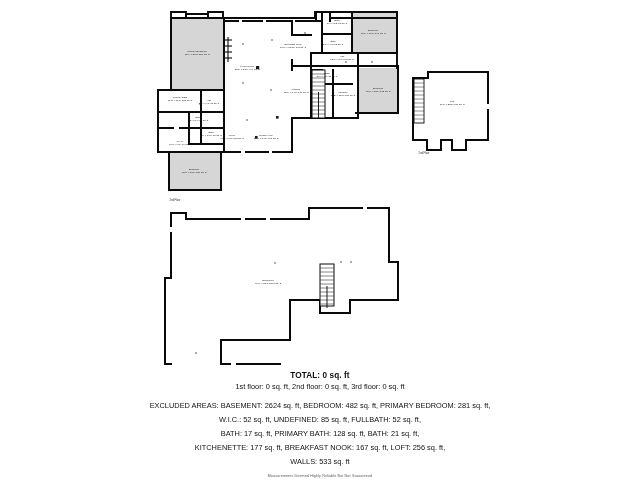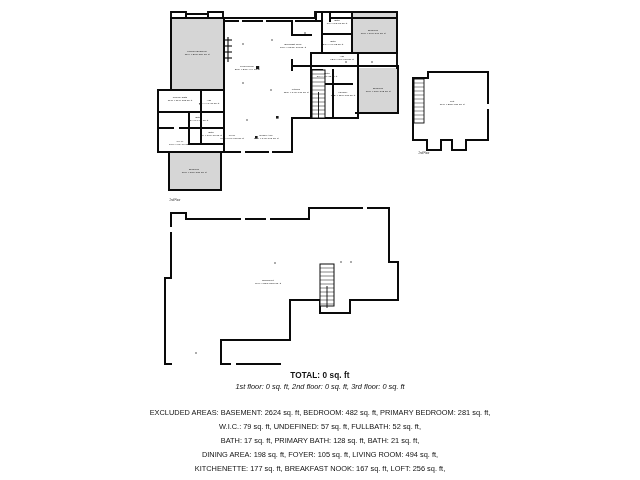--- a/index.html
+++ b/index.html
@@ -18,21 +18,21 @@
   .summary{
     position:absolute;left:0;top:370px;width:640px;
     text-align:center;
     line-height:1.38;
   }
   .summary .total{
     font-size:8.2px;font-weight:bold;letter-spacing:.1px;
     margin:0 0 1px 0;
   }
   .summary .floors{
-    font-size:7.4px;margin:0 0 15px 0;font-style:italic;
+    font-size:7.4px;margin:0 0 8px 0;
   }
   .summary .excl-line{
     font-size:7.4px;margin:4px;white-space:nowrap;
   }
   .summary .disclaimer{
     margin-top:6px;
     font-size:3.6px;color:#555;letter-spacing:.15px;
   }
 
   
@@ -410,22 +410,21 @@
   <div id="floor-labels">
       <div class="flabel" style="left: 175px; top: 200px;">2nd Floor</div>
       <div class="flabel" style="left: 424px; top: 153px;">2nd Floor</div>
     </div>
 
   <div class="summary">
     <div class="total">TOTAL: 0 sq. ft</div>
     <div class="floors">1st floor: 0 sq. ft, 2nd floor: 0 sq. ft, 3rd floor: 0 sq. ft</div>
     <div id="excluded-lines">
         <div class="excl-line">EXCLUDED AREAS: BASEMENT: 2624 sq. ft, BEDROOM: 482 sq. ft, PRIMARY BEDROOM: 281 sq. ft,</div>
-        <div class="excl-line">W.I.C.: 79 sq. ft, UNDEFINED: 57 sq. ft, FULLBATH: 52 sq. ft,</div>
+        <div class="excl-line">W.I.C.: 52 sq. ft, UNDEFINED: 85 sq. ft, FULLBATH: 52 sq. ft,</div>
         <div class="excl-line">BATH: 17 sq. ft, PRIMARY BATH: 128 sq. ft, BATH: 21 sq. ft,</div>
-        <div class="excl-line">DINING AREA: 198 sq. ft, FOYER: 105 sq. ft, LIVING ROOM: 494 sq. ft,</div>
         <div class="excl-line">KITCHENETTE: 177 sq. ft, BREAKFAST NOOK: 167 sq. ft, LOFT: 256 sq. ft,</div>
         <div class="excl-line">WALLS: 533 sq. ft</div>
       </div>
     <div class="disclaimer">Measurements Deemed Highly Reliable But Not Guaranteed</div>
   </div>
 
 </div>
 
 </body></html>

